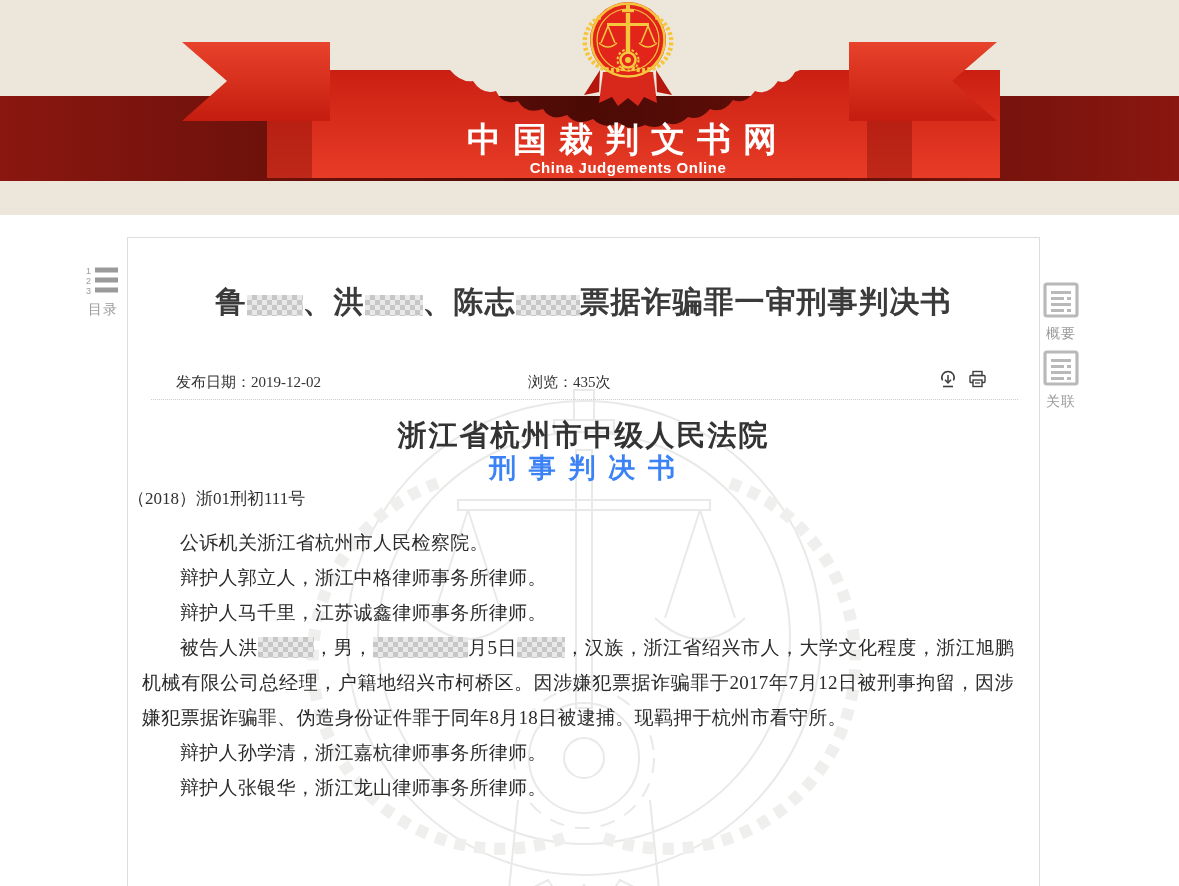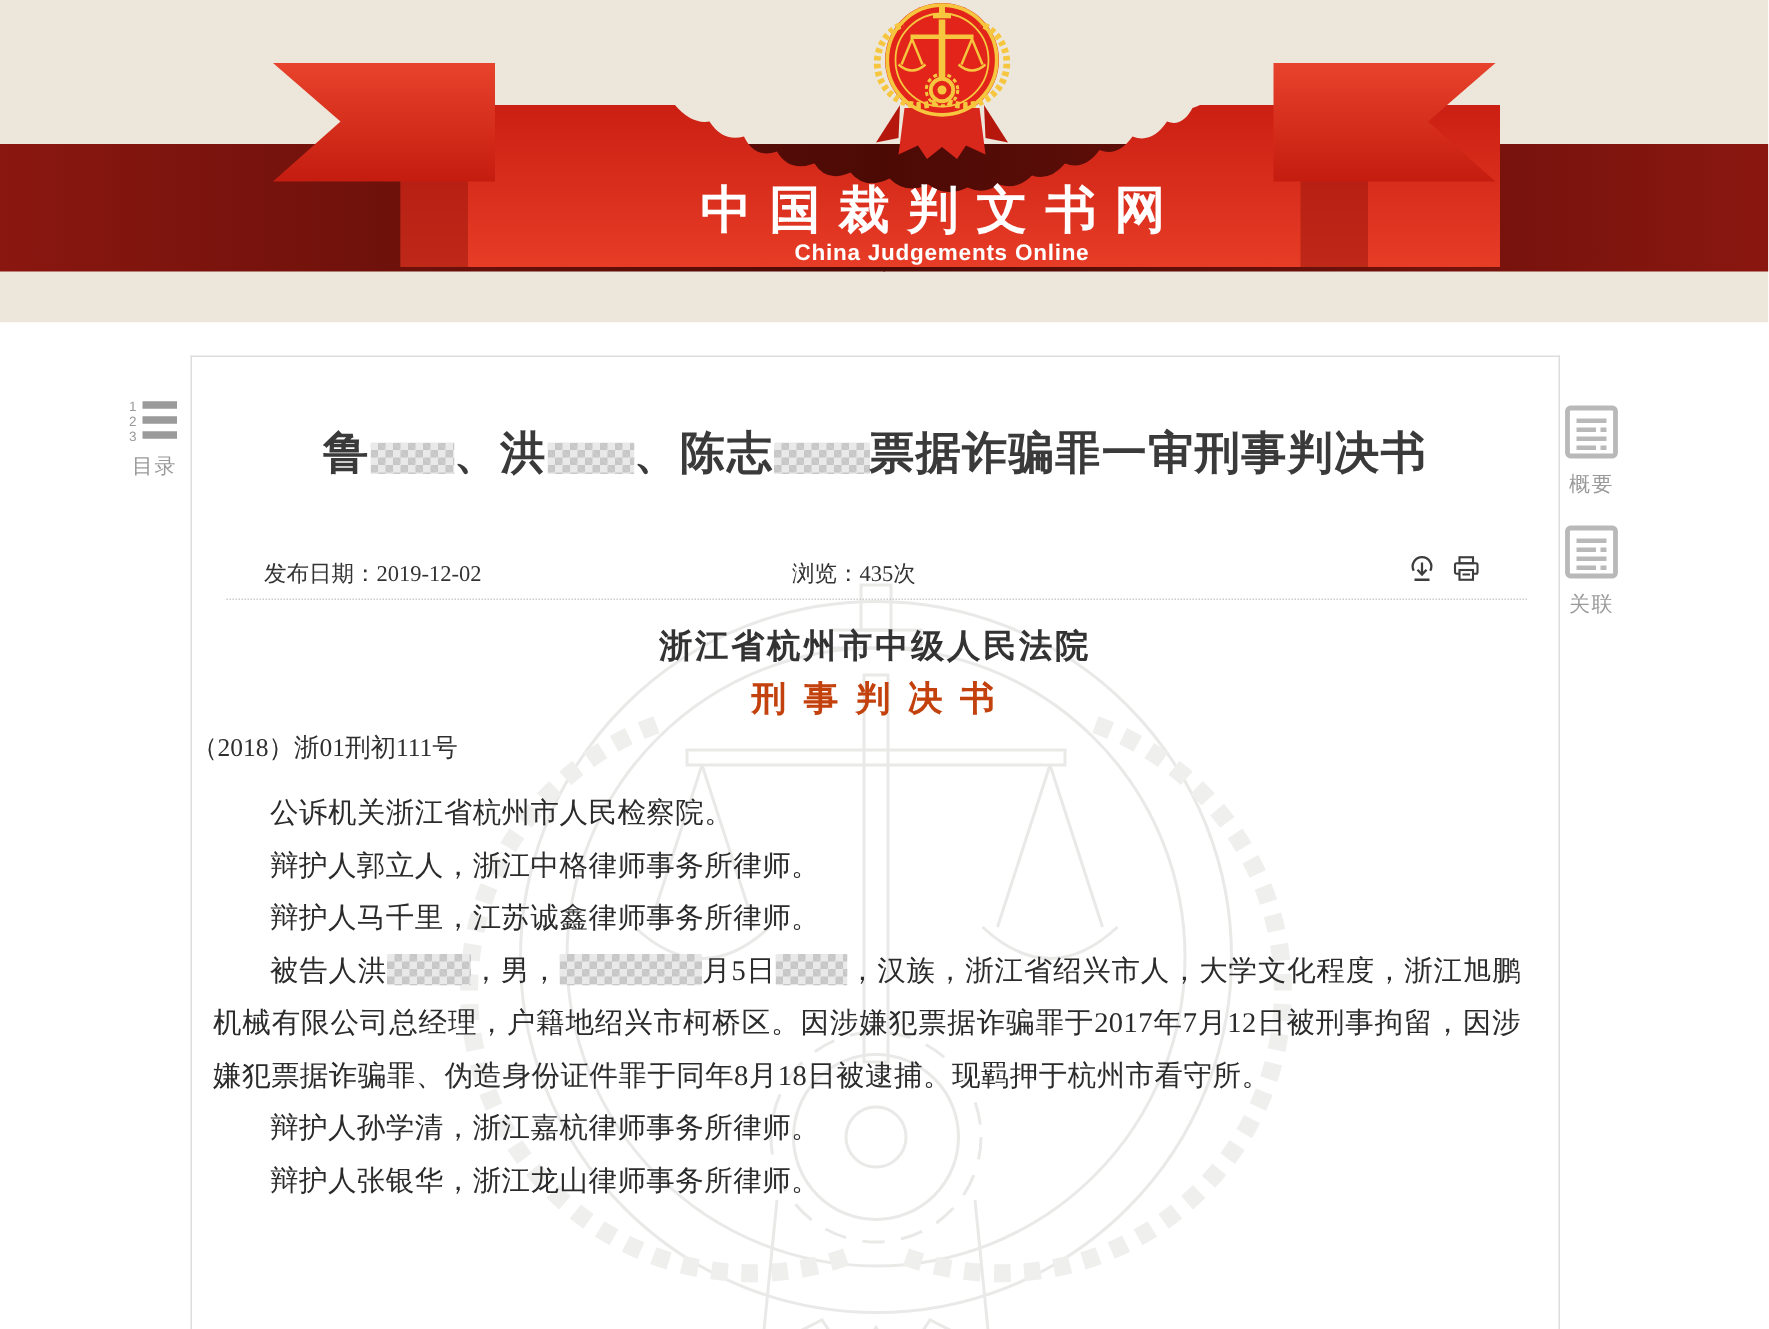--- a/index.html
+++ b/index.html
@@ -20,46 +20,46 @@
 
   .meta { position:absolute; top:131px; left:0; width:100%; height:30px; z-index:2;
           font-family:"Liberation Serif","DejaVu Serif",serif; font-size:15px; color:#333; }
   .meta .m1 { position:absolute; left:48px; top:4px; }
   .meta .m2 { position:absolute; left:400px; top:4px; }
   .micons { position:absolute; left:810px; top:0; display:flex; gap:9px; align-items:center; }
   .micons svg { display:block; cursor:pointer; }
   .dotline { position:absolute; top:161px; left:23px; width:867px; border-top:1px dotted #ccc; z-index:2; }
 
   .court   { position:absolute; top:178px; left:0; width:100%; text-align:center; z-index:2;
-             font-family:"Liberation Serif","DejaVu Serif",serif; font-size:22px; font-weight:700;
+             font-family:"Liberation Serif","DejaVu Serif",serif; font-size:29px; font-weight:700;
              color:#333; letter-spacing:2px; }
   .doctype { position:absolute; top:212px; left:0; width:100%; text-align:center; z-index:2;
-             font-family:"Liberation Serif","DejaVu Serif",serif; font-size:23px; font-weight:700;
-             color:#c2410c; letter-spacing:3px; }
+             font-family:"Liberation Serif","DejaVu Serif",serif; font-size:27px; font-weight:700;
+             color:#3b82f6; letter-spacing:3px; }
   .caseno  { position:absolute; top:249px; left:0; width:100%; text-align:left; padding-right:26px; z-index:2;
              font-family:"Liberation Serif","DejaVu Serif",serif; font-size:17px; color:#2f2f2f; }
 
   .docbody { position:absolute; top:287px; left:14px; width:872px; z-index:2;
              font-family:"Liberation Serif","DejaVu Serif",serif; font-size:19px; color:#2b2b2b;
              line-height:35px; letter-spacing:0.3px; text-align:justify; }
   .docbody p { text-indent:2em; margin:0; }
 
   .redact { display:inline-block; height:21px; vertical-align:-4px; border-radius:1px;
             background-image:
               linear-gradient(45deg,#c7c7c7 25%,transparent 25%,transparent 75%,#c7c7c7 75%),
               linear-gradient(45deg,#c7c7c7 25%,#e9e9e9 25%,#e9e9e9 75%,#c7c7c7 75%);
             background-size:10px 10px; background-position:0 0,5px 5px; }
 
   
   .toc { position:absolute; left:82px; top:266px; width:42px; text-align:center; cursor:pointer; }
   .toc .lbl, .sidebtn .lbl { margin-top:3px; font-size:14px; color:#9a9a9a; letter-spacing:1px; }
 
   
   .sidebtn { position:absolute; left:1040px; width:42px; text-align:center; cursor:pointer; }
-  .sidebtn.b1 { top:270px; }
+  .sidebtn.b1 { top:282px; }
   .sidebtn.b2 { top:350px; }
 </style>
 </head>
 <body>
 
 <div id="page">
 
   <svg class="hdr" width="1179" height="215" viewBox="0 0 1179 215">
     <defs>
       <linearGradient id="gBan" x1="0" y1="0" x2="0" y2="1">

